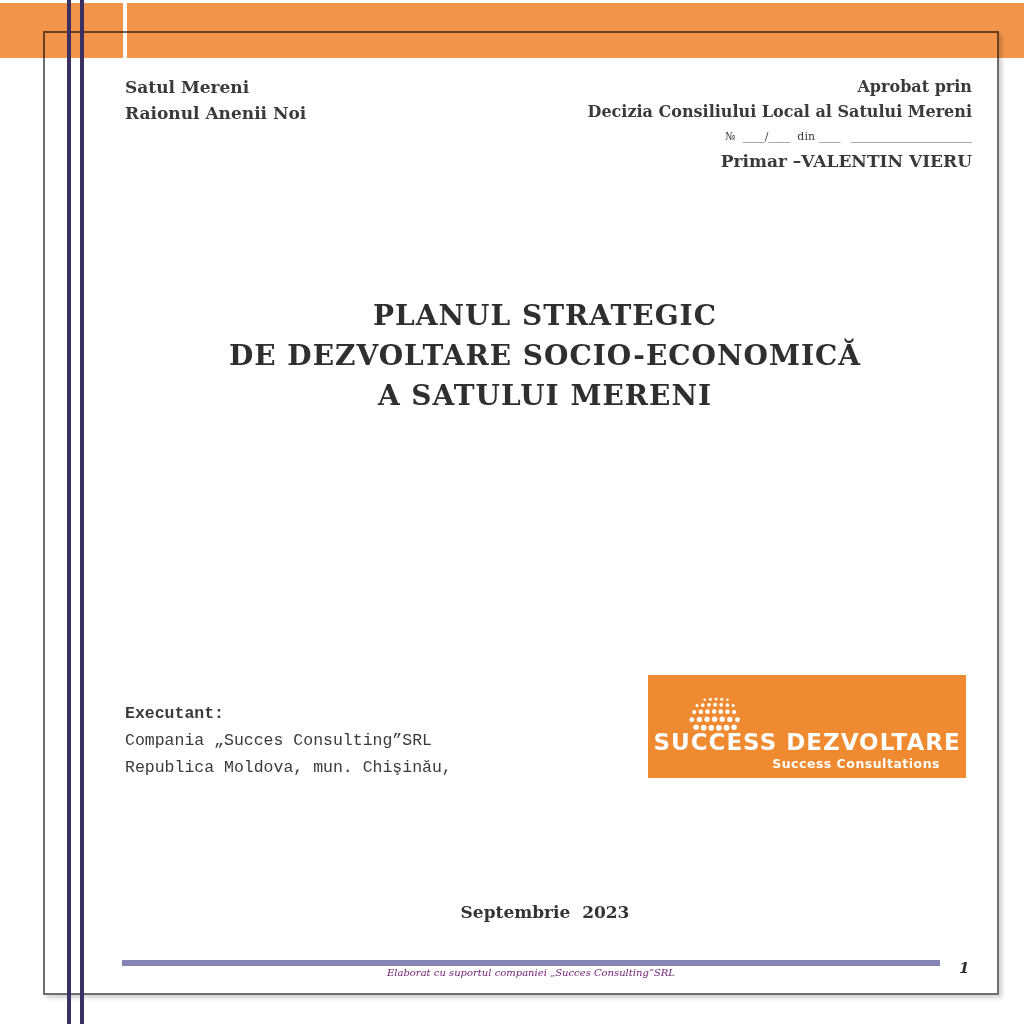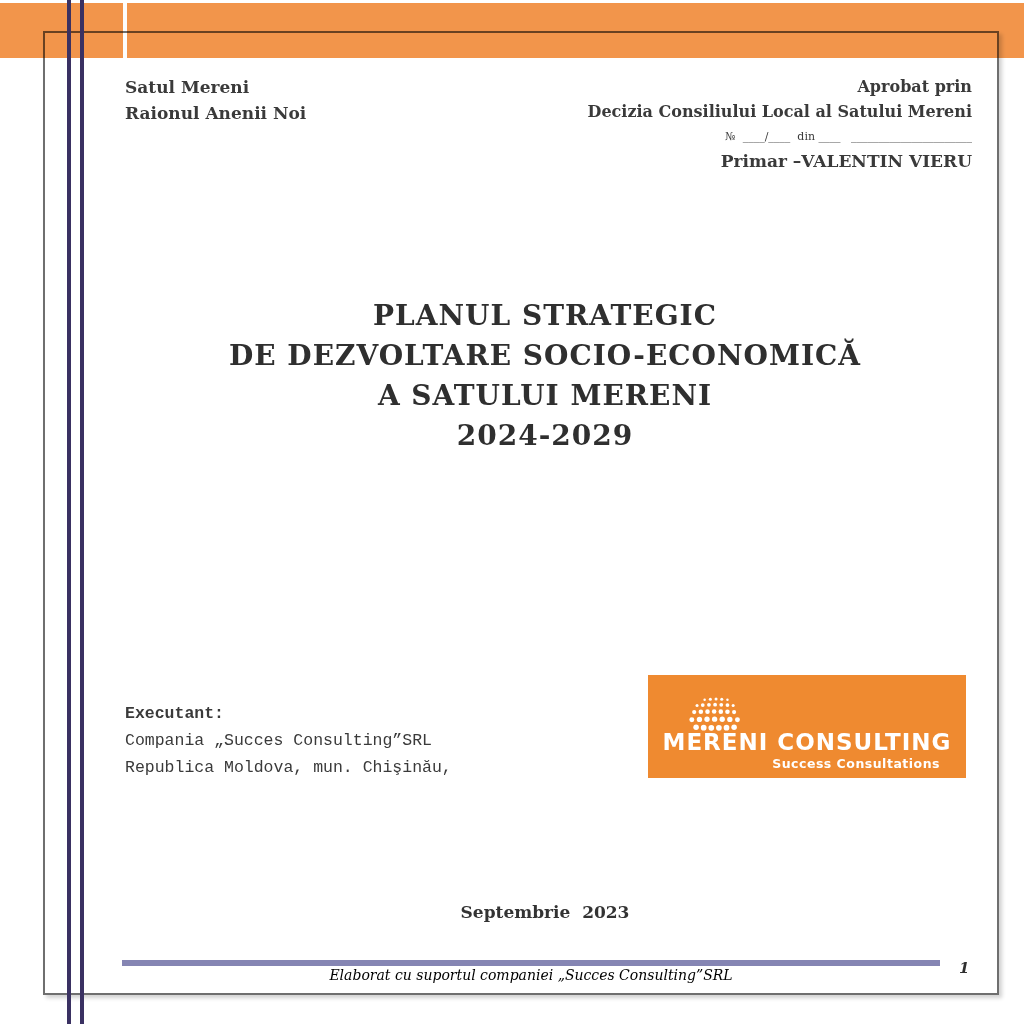--- a/index.html
+++ b/index.html
@@ -93,21 +93,21 @@
     white-space: pre; color: #333333;
   }
 
   
   .footer-rule {
     left: 122px; top: 960px; width: 818px; height: 6px;
     background: #8585B3; z-index: 5;
   }
   .footer-note {
     left: 122px; top: 967px; width: 818px; z-index: 5;
-    text-align: center; font-style: italic; font-size: 14px; color: #000000;
+    text-align: center; font-style: italic; font-size: 10px; color: #701a75;
   }
   .page-number {
     left: 959px; top: 959px; z-index: 5;
     font-size: 15px; font-weight: bold; font-style: italic; color: #2f2f2f;
   }
 </style>
 </head>
 <body>
 
 <div class="abs banner"></div>
@@ -125,21 +125,20 @@
   <div class="ln1">Aprobat prin</div>
   <div class="ln2">Decizia Consiliului Local al Satului Mereni</div>
   <div class="ln3">№  ____/____  din ____   ______________________</div>
   <div class="ln4">Primar –VALENTIN VIERU</div>
 </div>
 
 <div class="abs title-block">
   <div>PLANUL STRATEGIC</div>
   <div>DE DEZVOLTARE SOCIO-ECONOMICĂ</div>
   <div>A SATULUI MERENI</div>
-  <div>2024-2029</div>
 </div>
 
 <div class="abs executant">
   <div class="label">Executant:</div>
   <div>Compania „Succes Consulting”SRL</div>
   <div>Republica Moldova, mun. Chişinău,</div>
 </div>
 
 <div class="abs logo-box">
   <svg class="logo-globe" viewBox="0 0 66 40" xmlns="http://www.w3.org/2000/svg" fill="#ffffff">
@@ -169,21 +168,21 @@
       <circle cx="38.5" cy="25.5" r="2.8"></circle>
       <circle cx="46.5" cy="25.7" r="2.8"></circle>
       <circle cx="54.5" cy="26" r="2.6"></circle>
     <circle cx="11" cy="34" r="2.9"></circle>
       <circle cx="19" cy="34.4" r="3"></circle>
       <circle cx="27" cy="34.6" r="3"></circle>
       <circle cx="35" cy="34.6" r="3"></circle>
       <circle cx="43" cy="34.4" r="3"></circle>
       <circle cx="51" cy="34" r="2.9"></circle>
   </svg>
-  <div class="logo-name">MERENI CONSULTING</div>
+  <div class="logo-name">SUCCESS DEZVOLTARE</div>
   <div class="logo-subtitle">Success Consultations</div>
 </div>
 
 <div class="abs date-line">Septembrie  2023</div>
 
 <div class="abs footer-rule"></div>
 <div class="abs footer-note">Elaborat cu suportul companiei „Succes Consulting”SRL</div>
 <div class="abs page-number">1</div>
 
 </body></html>

